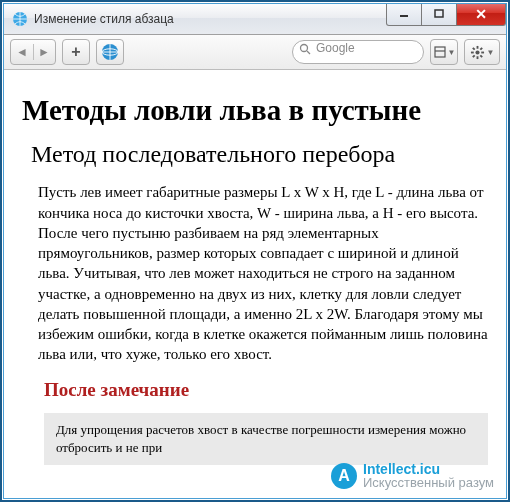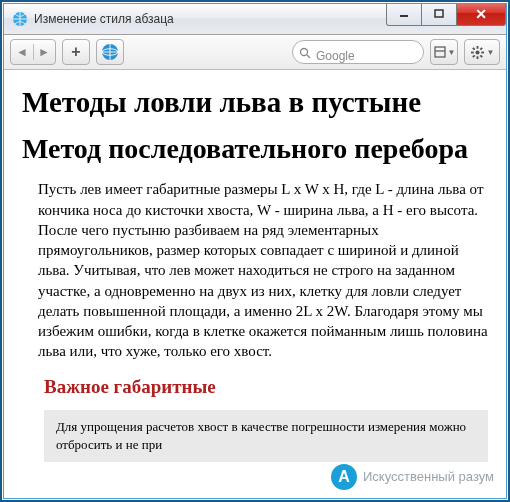--- a/index.html
+++ b/index.html
@@ -19,29 +19,29 @@
 .toolbar{height:34px;background:linear-gradient(to bottom,#fbfbfb,#ececec);border-bottom:1px solid #bcbcbc;display:flex;align-items:center;padding:0 6px;gap:6px}
 .navgrp,.btn{height:24px;border:1px solid #b0b0b0;border-radius:4px;background:linear-gradient(to bottom,#fdfdfd,#e6e6e6);display:flex;align-items:center;justify-content:center}
 .navgrp{width:44px;position:relative}
 .navgrp:after{content:"";width:1px;height:16px;background:#c0c0c0;position:absolute;left:50%}
 .navhalf{flex:1;display:flex;align-items:center;justify-content:center;color:#888;font-size:12px}
 .btn{width:26px;color:#555;font-size:16px}
 .btn.plus{font-weight:bold}
 .globe{display:flex;align-items:center;justify-content:center}
 .globe svg{width:18px;height:18px}
 .tbspacer{flex:1}
-.search{width:132px;height:24px;border:1px solid #b0b0b0;border-radius:12px;background:#fff;display:flex;align-items:flex-end;padding:0 6px;gap:5px;box-sizing:border-box}
+.search{width:132px;height:24px;border:1px solid #b0b0b0;border-radius:12px;background:#fff;display:flex;align-items:flex-start;padding:0 6px;gap:5px;box-sizing:border-box}
 .search .mag{color:#888}
 .search .ph{color:#8a8a8a;font-size:12px}
 .bookbtn{display:flex;align-items:center}
 .gear{display:flex;align-items:center;gap:2px}
 
-.content{position:absolute;top:66px;left:0;right:0;bottom:0;padding:14px 18px 14px 18px;font-family:"Times New Roman",serif;color:#000;overflow:hidden}
+.content{position:absolute;top:66px;left:0;right:0;bottom:0;padding:22px 18px 14px 18px;font-family:"Times New Roman",serif;color:#000;overflow:hidden}
 .content h1{font-size:29px;font-weight:bold;margin:2px 0 14px 0;line-height:1.15}
-.content h2{font-size:28px;font-weight:bold;margin:0 0 14px 0}
+.content h2{font-size:24px;font-weight:normal;margin:0 0 14px 9px}
 .content p{font-size:15px;line-height:1.35;margin:0 0 14px 16px}
 .note{margin:0 0 0 22px}
 .note h3{color:#b02020;font-size:19px;font-weight:bold;margin:6px 0 12px 0}
 .note .box{background:#e9e9e9;padding:8px 12px;font-size:13px;line-height:1.4}
 
 .watermark{position:absolute;bottom:8px;right:12px;display:flex;align-items:center;gap:6px;font-family:"Segoe UI",sans-serif}
 .watermark .logo{width:26px;height:26px;border-radius:50%;background:#1a9fd8;color:#fff;display:flex;align-items:center;justify-content:center;font-weight:bold;font-size:16px}
 .watermark .wt{display:flex;flex-direction:column;line-height:1.05}
 .watermark .w1{color:#1a9fd8;font-size:14px;font-weight:600}
 .watermark .w2{color:#9aa4ab;font-size:13px}
@@ -121,26 +121,27 @@
           </svg>
       <span style="font-size:8px;color:#666">▼</span>
     </div>
   </div>
 
   <div class="content">
     <h1>Методы ловли льва в пустыне</h1>
     <h2>Метод последовательного перебора</h2>
     <p>Пусть лев имеет габаритные размеры L x W x H, где L - длина льва от кончика носа до кисточки хвоста, W - ширина льва, а H - его высота. После чего пустыню разбиваем на ряд элементарных прямоугольников, размер которых совпадает с шириной и длиной льва. Учитывая, что лев может находиться не строго на заданном участке, а одновременно на двух из них, клетку для ловли следует делать повышенной площади, а именно 2L x 2W. Благодаря этому мы избежим ошибки, когда в клетке окажется пойманным лишь половина льва или, что хуже, только его хвост.</p>
     <div class="note">
-      <h3>Важное габаритные</h3>
+      <h3>После замечание</h3>
       <div class="box">Для упрощения расчетов хвост в качестве погрешности измерения можно отбросить и не при</div>
     </div>
   </div>
 
   <div class="watermark">
     <div class="logo">A</div>
     <div class="wt">
+      <span class="w1">Intellect.icu</span>
       <span class="w2">Искусственный разум</span>
     </div>
   </div>
 
 </div>
 </div>
 
 </body></html>

